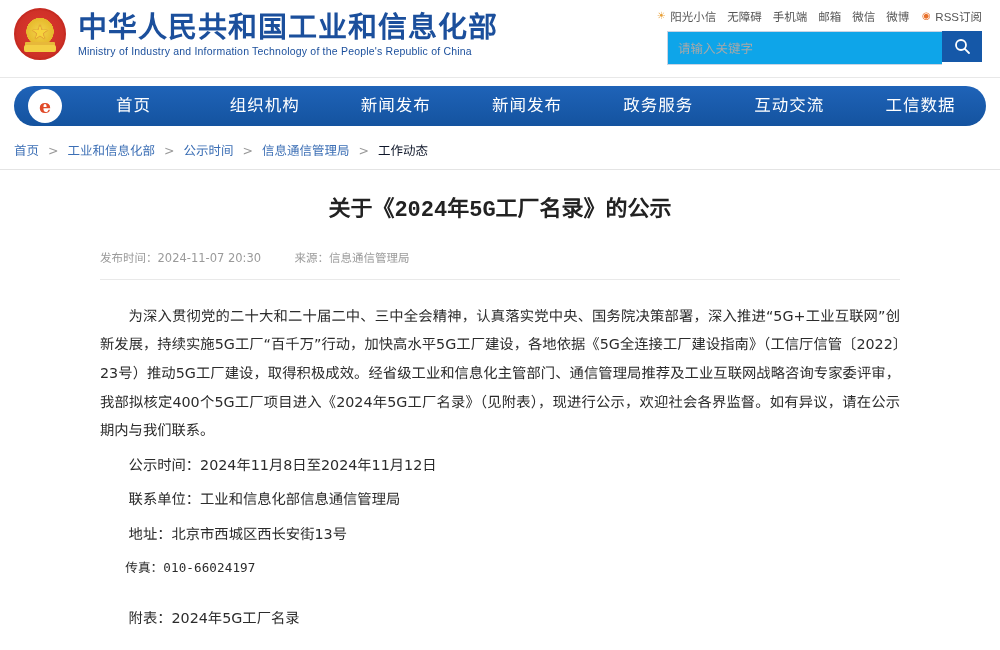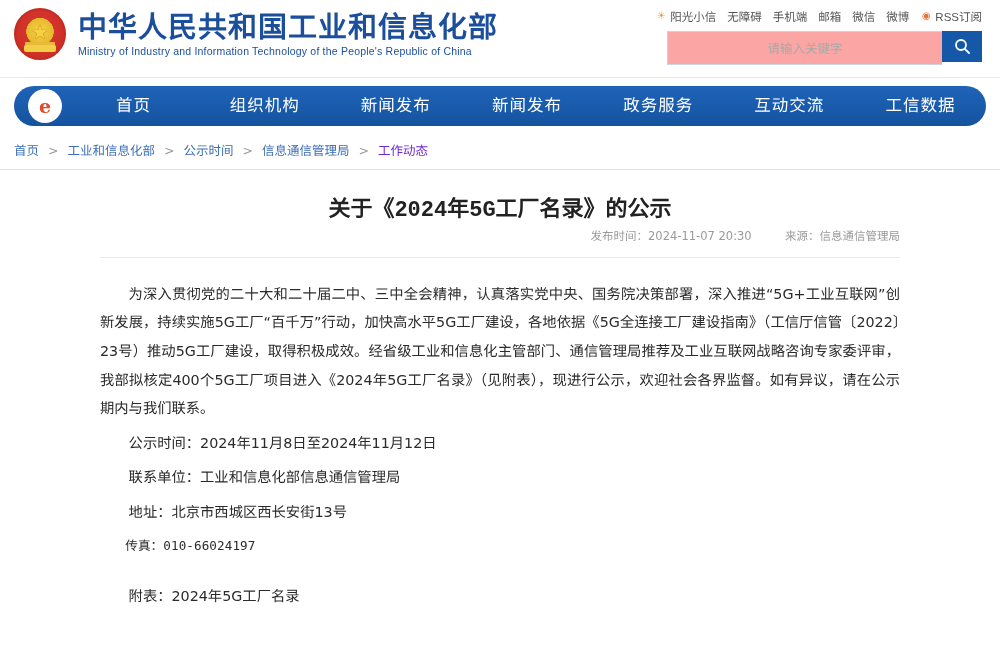--- a/index.html
+++ b/index.html
@@ -100,22 +100,21 @@
   }
   .searchbar input {
     flex: 1;
     border: 1px solid #c9d4e4;
     border-right: none;
     padding: 16px 10px;
     font-size: 12.5px;
     color: #333;
     outline: none;
     font-family: "DejaVu Sans", "Liberation Sans", sans-serif;
-    background: #fca5a5;
-    text-align: center;
+    background: #0ea5e9;
   }
   .searchbar input::placeholder { color: #a8a8a8; }
   .search-btn {
     width: 40px;
     background: #1558a8;
     border: 1px solid #1558a8;
     display: flex;
     align-items: center;
     justify-content: center;
     cursor: pointer;
@@ -165,34 +164,35 @@
     padding: 14px 14px 10px 14px;
     border-bottom: 1px solid #e4e4e4;
   }
   .crumb {
     font-size: 12.5px;
     color: #3c6fb5;
     font-family: "DejaVu Sans", "Liberation Sans", sans-serif;
   }
   .crumb .sep { color: #999; margin: 0 5px; }
   .crumb .c-item { cursor: pointer; }
-  .crumb .c-item.last { color: #6d28d9; margin-top: 9px; }
+  .crumb .c-item.last { color: #0f172a; margin-top: 9px; }
 
   
   .article { padding: 26px 100px 0 100px; }
   .art-title {
     text-align: center;
     font-size: 22px;
     font-weight: bold;
     color: #222;
     font-family: Liberation Mono, monospace;
     line-height: 1.4;
   }
   .art-meta {
-    text-align: right;
+    text-align: left;
+    margin-top: 22px;
     padding-bottom: 14px;
     border-bottom: 1px solid #e9e9e9;
     font-size: 11.5px;
     color: #9a9a9a;
     font-family: "DejaVu Sans", "Liberation Sans", sans-serif;
   }
   .art-meta .gap { display: inline-block; width: 26px; }
 
   .art-body {
     margin-top: 22px;

